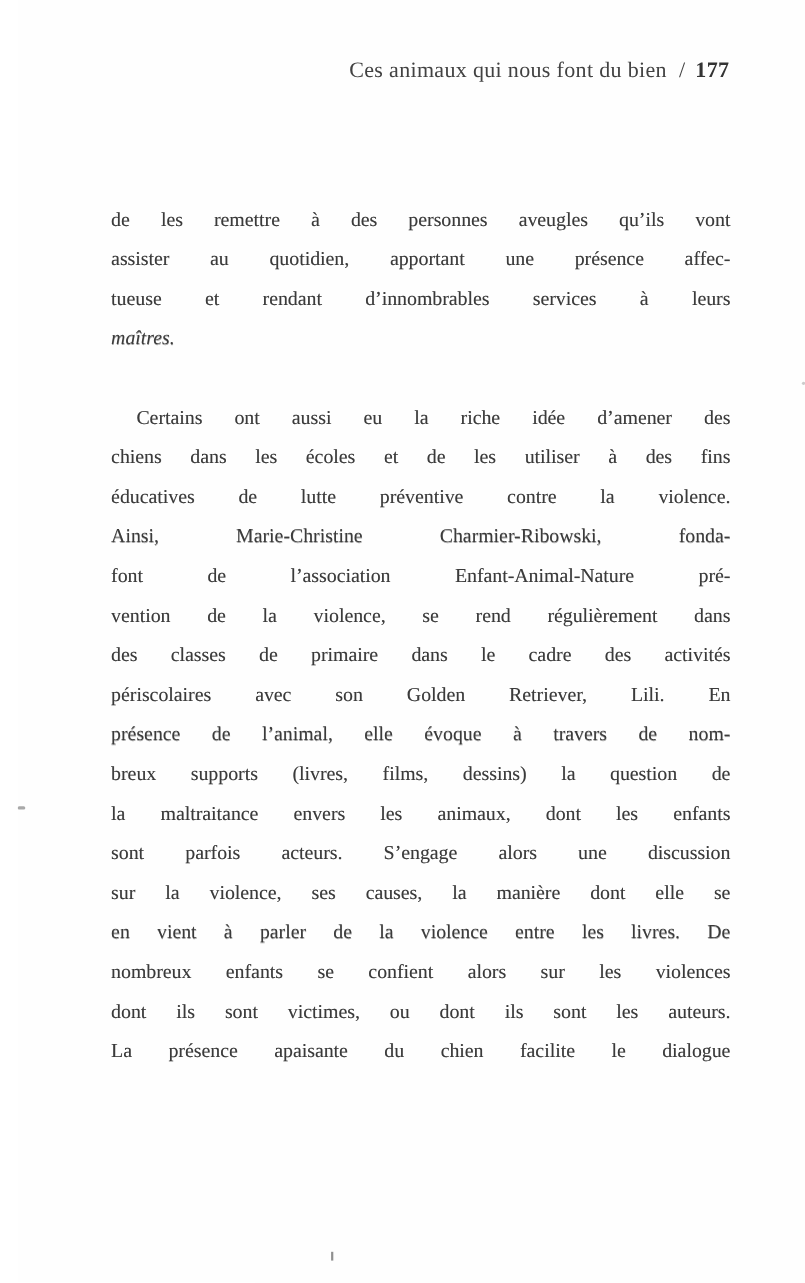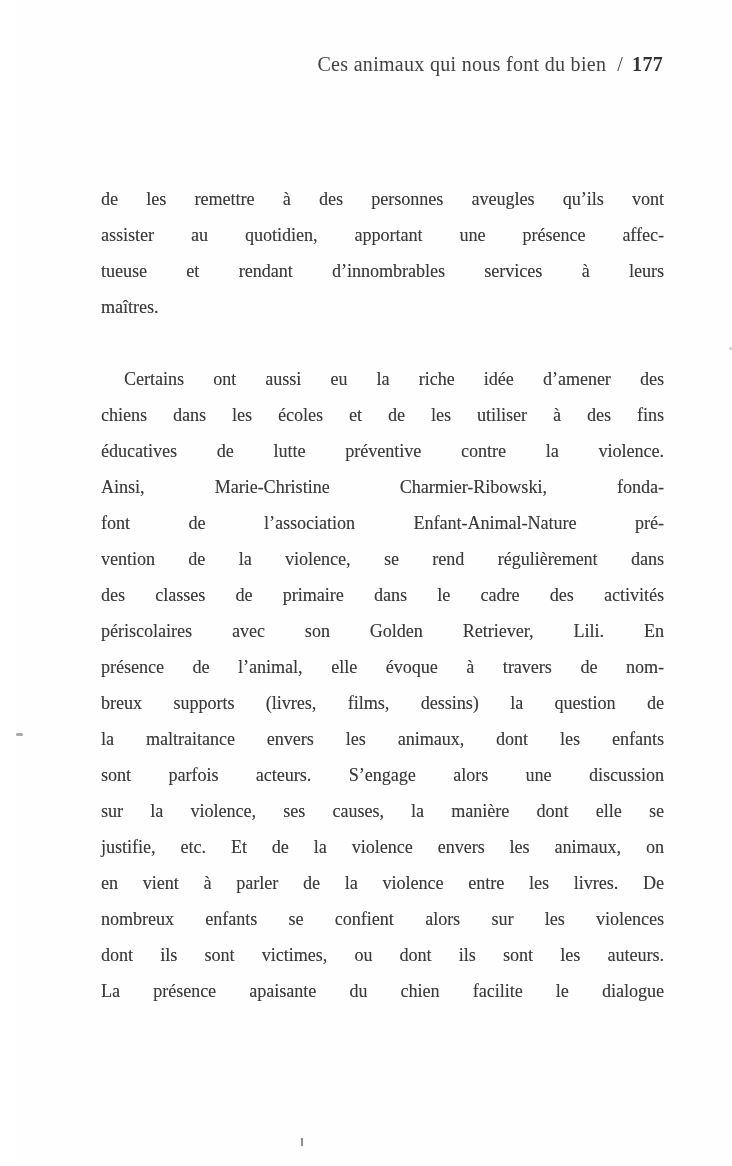--- a/index.html
+++ b/index.html
@@ -46,21 +46,21 @@
     line-height: 36px;
     text-shadow: 0.2px 0.2px 0.4px rgba(60,60,60,0.45);
   }
   .para { margin: 0; }
   .para + .para { margin-top: 36px; }
   .line {
     text-align: justify;
     text-align-last: justify;
     word-spacing: 0.5px;
   }
-  .line.left-last { text-align-last: left; }
+  .line.left-last { text-align-last: left; font-style: italic; }
   .line.indent { text-indent: 23px; }
   
   .artifact { position: absolute; }
   .artifact.edge-dash {
     left: 0; top: 733px; width: 7px; height: 3px;
     background: #a9a9a9; border-radius: 2px;
   }
   .artifact.right-speck {
     left: 713px; top: 347px; width: 3px; height: 3px;
     background: #cccccc; border-radius: 50%;
@@ -95,21 +95,20 @@
       <div class="line">Ainsi, Marie-Christine Charmier-Ribowski, fonda-</div>
       <div class="line">font de l’association Enfant-Animal-Nature pré-</div>
       <div class="line">vention de la violence, se rend régulièrement dans</div>
       <div class="line">des classes de primaire dans le cadre des activités</div>
       <div class="line">périscolaires avec son Golden Retriever, Lili. En</div>
       <div class="line">présence de l’animal, elle évoque à travers de nom-</div>
       <div class="line">breux supports (livres, films, dessins) la question de</div>
       <div class="line">la maltraitance envers les animaux, dont les enfants</div>
       <div class="line">sont parfois acteurs. S’engage alors une discussion</div>
       <div class="line">sur la violence, ses causes, la manière dont elle se</div>
-      <div class="line">justifie, etc. Et de la violence envers les animaux, on</div>
       <div class="line">en vient à parler de la violence entre les livres. De</div>
       <div class="line">nombreux enfants se confient alors sur les violences</div>
       <div class="line">dont ils sont victimes, ou dont ils sont les auteurs.</div>
       <div class="line">La présence apaisante du chien facilite le dialogue</div>
     </div>
 
   </div>
 
   <div class="artifact edge-dash"></div>
   <div class="artifact right-speck"></div>

